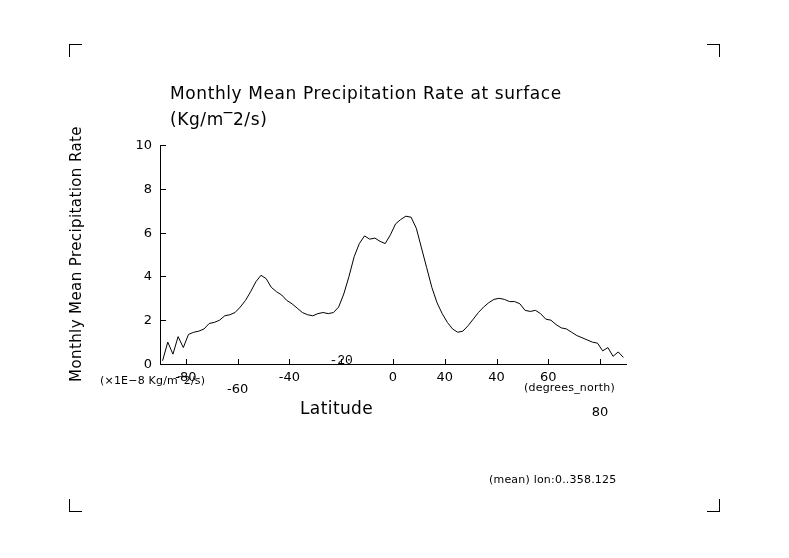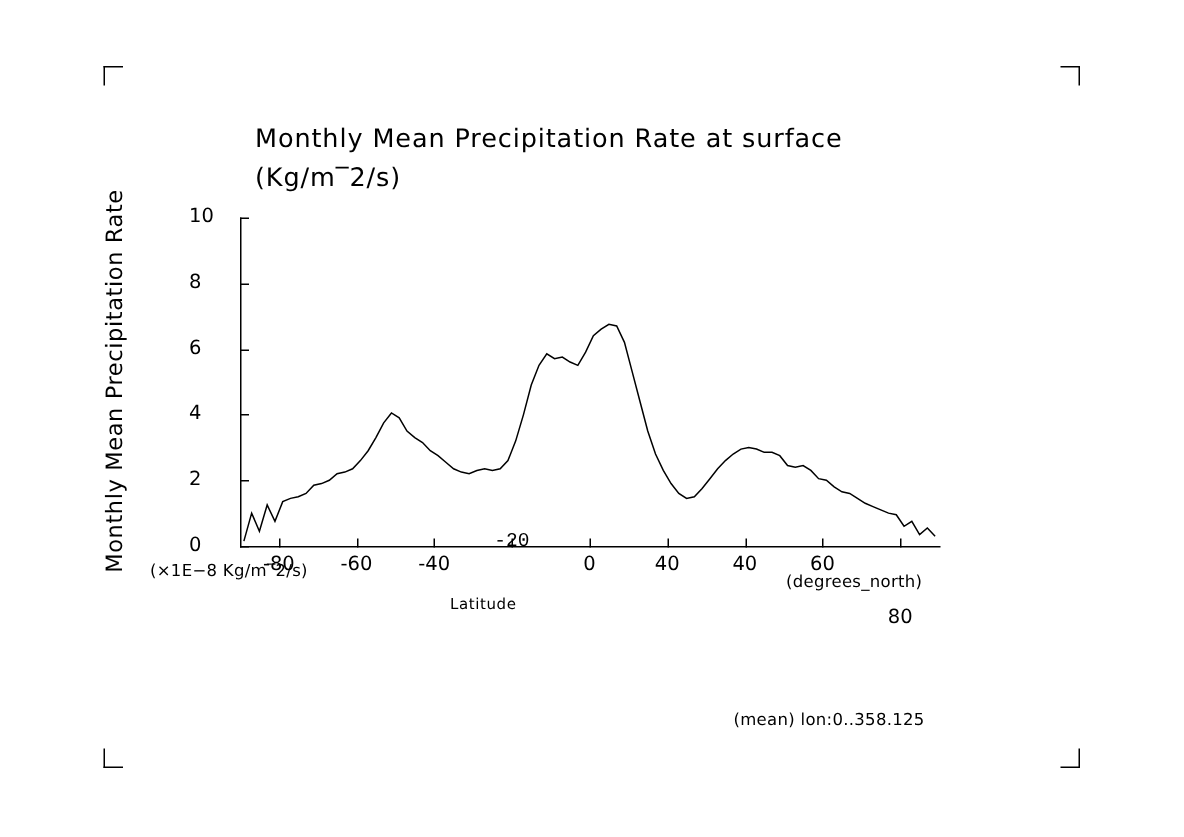--- a/index.html
+++ b/index.html
@@ -48,21 +48,21 @@
     width: 280px;
     text-align: center;
     font-size: 15px;
     letter-spacing: 0.4px;
     transform: rotate(-90deg);
   }
   .xlabel {
     position: absolute;
     left: 300px;
     top: 398px;
-    font-size: 10px;
+    font-size: 17px;
     letter-spacing: 0.4px;
   }
   .units-left {
     position: absolute;
     left: 100px;
     top: 374px;
     font-size: 11px;
     letter-spacing: 0.2px;
   }
   .units-right {
@@ -86,20 +86,21 @@
     width: 466px;
     height: 219px;
   }
   .axis-line {
     position: absolute;
     background: #000;
   }
   .ytick-label {
     position: absolute;
     font-size: 13px;
+    text-align: right;
     width: 26px;
   }
   .xtick-label {
     position: absolute;
     font-size: 13px;
     text-align: center;
     width: 40px;
   }
   svg.curve {
     position: absolute;
@@ -141,21 +142,21 @@
       <div class="ytick-label" style="left: -34px; top: 123.4px;">4</div>
       <div class="axis-line" style="left: 0px; top: 88px; width: 6px; height: 1px;"></div>
       <div class="ytick-label" style="left: -34px; top: 79.6px;">6</div>
       <div class="axis-line" style="left: 0px; top: 44px; width: 6px; height: 1px;"></div>
       <div class="ytick-label" style="left: -34px; top: 35.8px;">8</div>
       <div class="axis-line" style="left: 0px; top: 0px; width: 6px; height: 1px;"></div>
       <div class="ytick-label" style="left: -34px; top: -8px;">10</div>
       <div class="axis-line" style="left: 26px; top: 214px; width: 1px; height: 6px;"></div>
       <div class="xtick-label" style="left: 5.88889px; top: 224px;">-80</div>
       <div class="axis-line" style="left: 78px; top: 214px; width: 1px; height: 6px;"></div>
-      <div class="xtick-label" style="left: 57.6667px; top: 224px;">-60</div>
+      <div class="xtick-label" style="left: 57.6667px; top: 236px;">-60</div>
       <div class="axis-line" style="left: 129px; top: 214px; width: 1px; height: 6px;"></div>
       <div class="xtick-label" style="left: 109.444px; top: 224px;">-40</div>
       <div class="axis-line" style="left: 181px; top: 214px; width: 1px; height: 6px;"></div>
       <div class="xtick-label" style="left: 161.222px; top: 208px; font-family: Liberation Mono, monospace;">-20</div>
       <div class="axis-line" style="left: 233px; top: 214px; width: 1px; height: 6px;"></div>
       <div class="xtick-label" style="left: 213px; top: 224px;">0</div>
       <div class="axis-line" style="left: 285px; top: 214px; width: 1px; height: 6px;"></div>
       <div class="xtick-label" style="left: 264.778px; top: 224px;">40</div>
       <div class="axis-line" style="left: 337px; top: 214px; width: 1px; height: 6px;"></div>
       <div class="xtick-label" style="left: 316.556px; top: 224px;">40</div>

